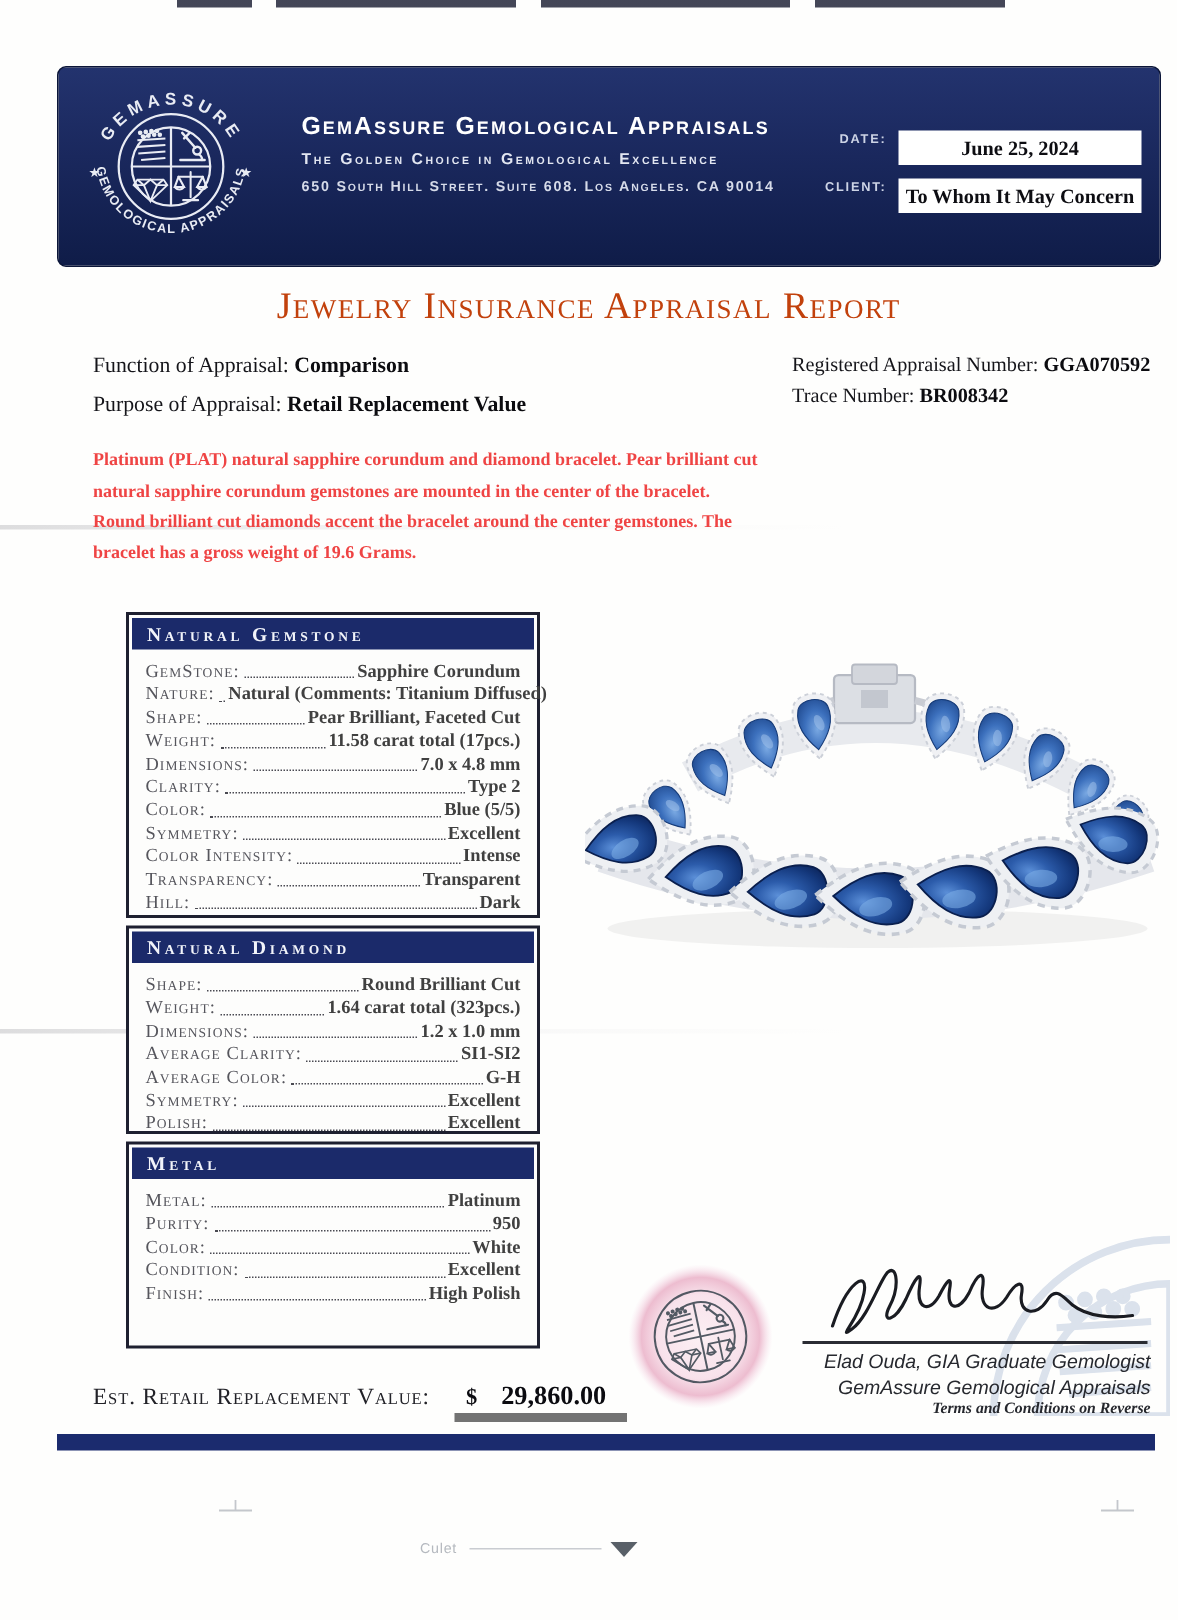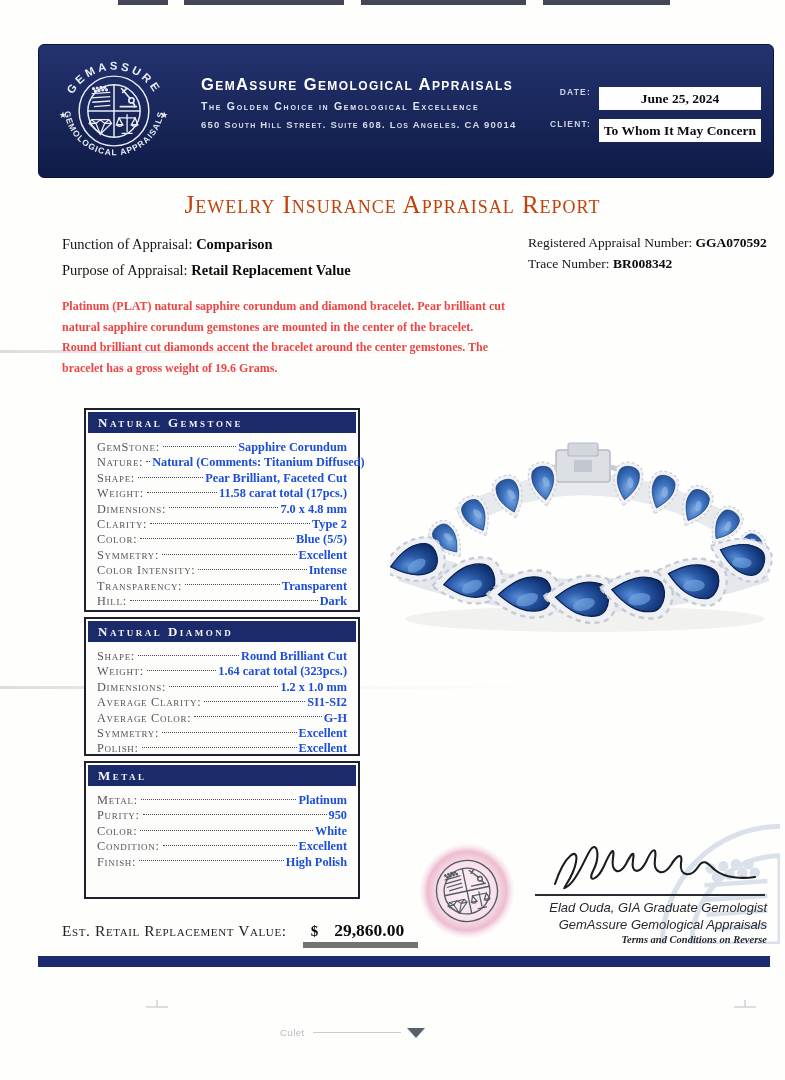--- a/index.html
+++ b/index.html
@@ -41,24 +41,24 @@
   .description{position:absolute;left:62px;top:296px;width:447px;font-weight:bold;
     font-size:12px;line-height:20.5px;color:#ef4444;}
 
   
   .spec-col{position:absolute;left:60px;top:408px;width:276px;margin-left:24px;}
   .spec-box{border:2px solid #1e2030;background:#fdfdfc;padding:2px;margin-bottom:5px;box-sizing:border-box;}
   .spec-box.h1{height:204px}.spec-box.h2{height:139px}.spec-box.h3{height:138px}
   .spec-head{background:#1b2a6a;color:#f2f4fa;height:21px;line-height:21px;padding-left:10px;
     font-variant:small-caps;font-weight:bold;font-size:13px;letter-spacing:2.5px;}
   .spec-rows{padding:7px 9px 0 9px;}
-  .spec-row{display:flex;align-items:center;font-size:12.3px;line-height:15.4px;white-space:nowrap;}
+  .spec-row{display:flex;align-items:flex-end;font-size:12.3px;line-height:15.4px;white-space:nowrap;}
   .spec-label{font-variant:small-caps;letter-spacing:.7px;color:#55555c;}
   .spec-dots{flex:1;min-width:4px;border-bottom:1.6px dotted #4a4a52;margin:0 2px 3px 3px;}
-  .spec-value{font-weight:bold;color:#1d4ed8;}
+  .spec-value{font-weight:bold;color:#404040;}
 
   
   .photo{position:absolute;left:390px;top:413px;width:395px;height:240px;}
 
   
   .watermark{position:absolute;left:528px;top:692px;width:252px;height:252px;color:#bdcade;opacity:.55;}
   .stamp{position:absolute;left:416px;top:841px;width:102px;height:100px;}
   .sig-block{position:absolute;left:533px;top:838px;width:234px;text-align:right;
     font-family:"Liberation Sans",sans-serif;color:#26282e;}
   .sig-svg{display:block;margin:0 auto -2px auto;width:226px;height:58px;}

